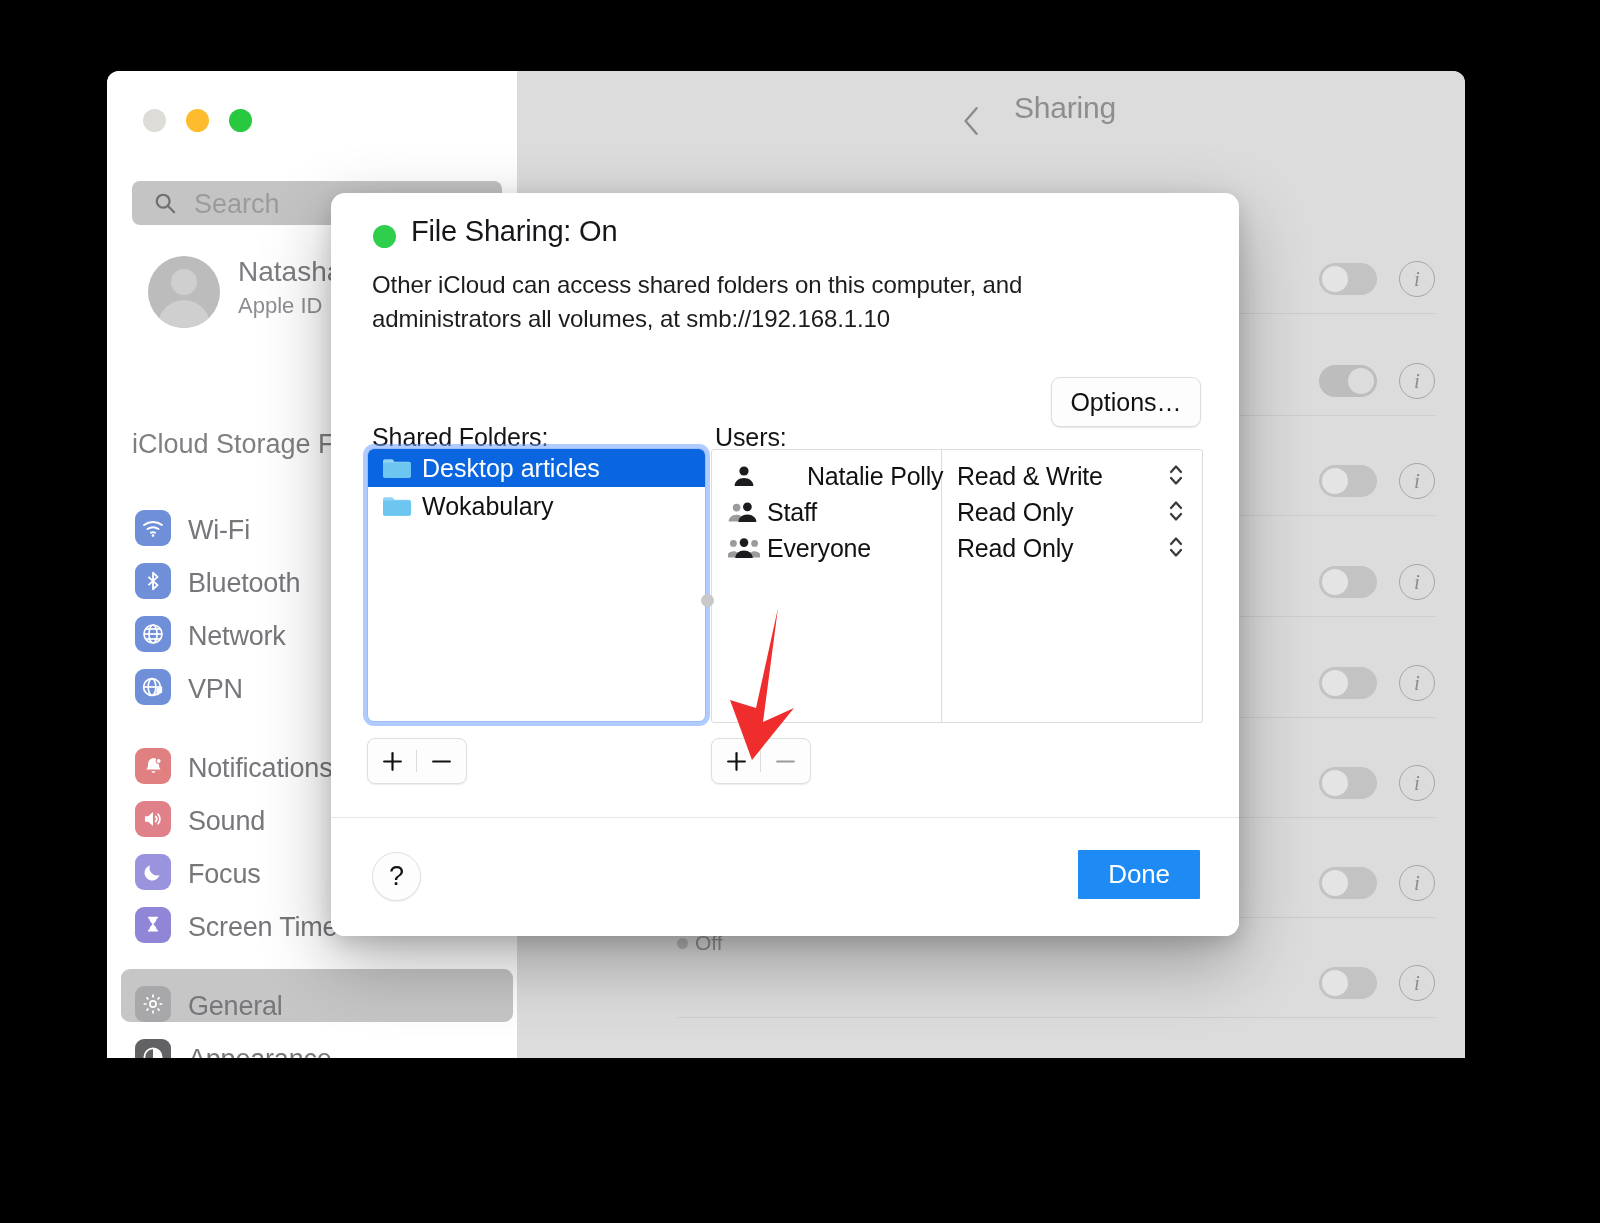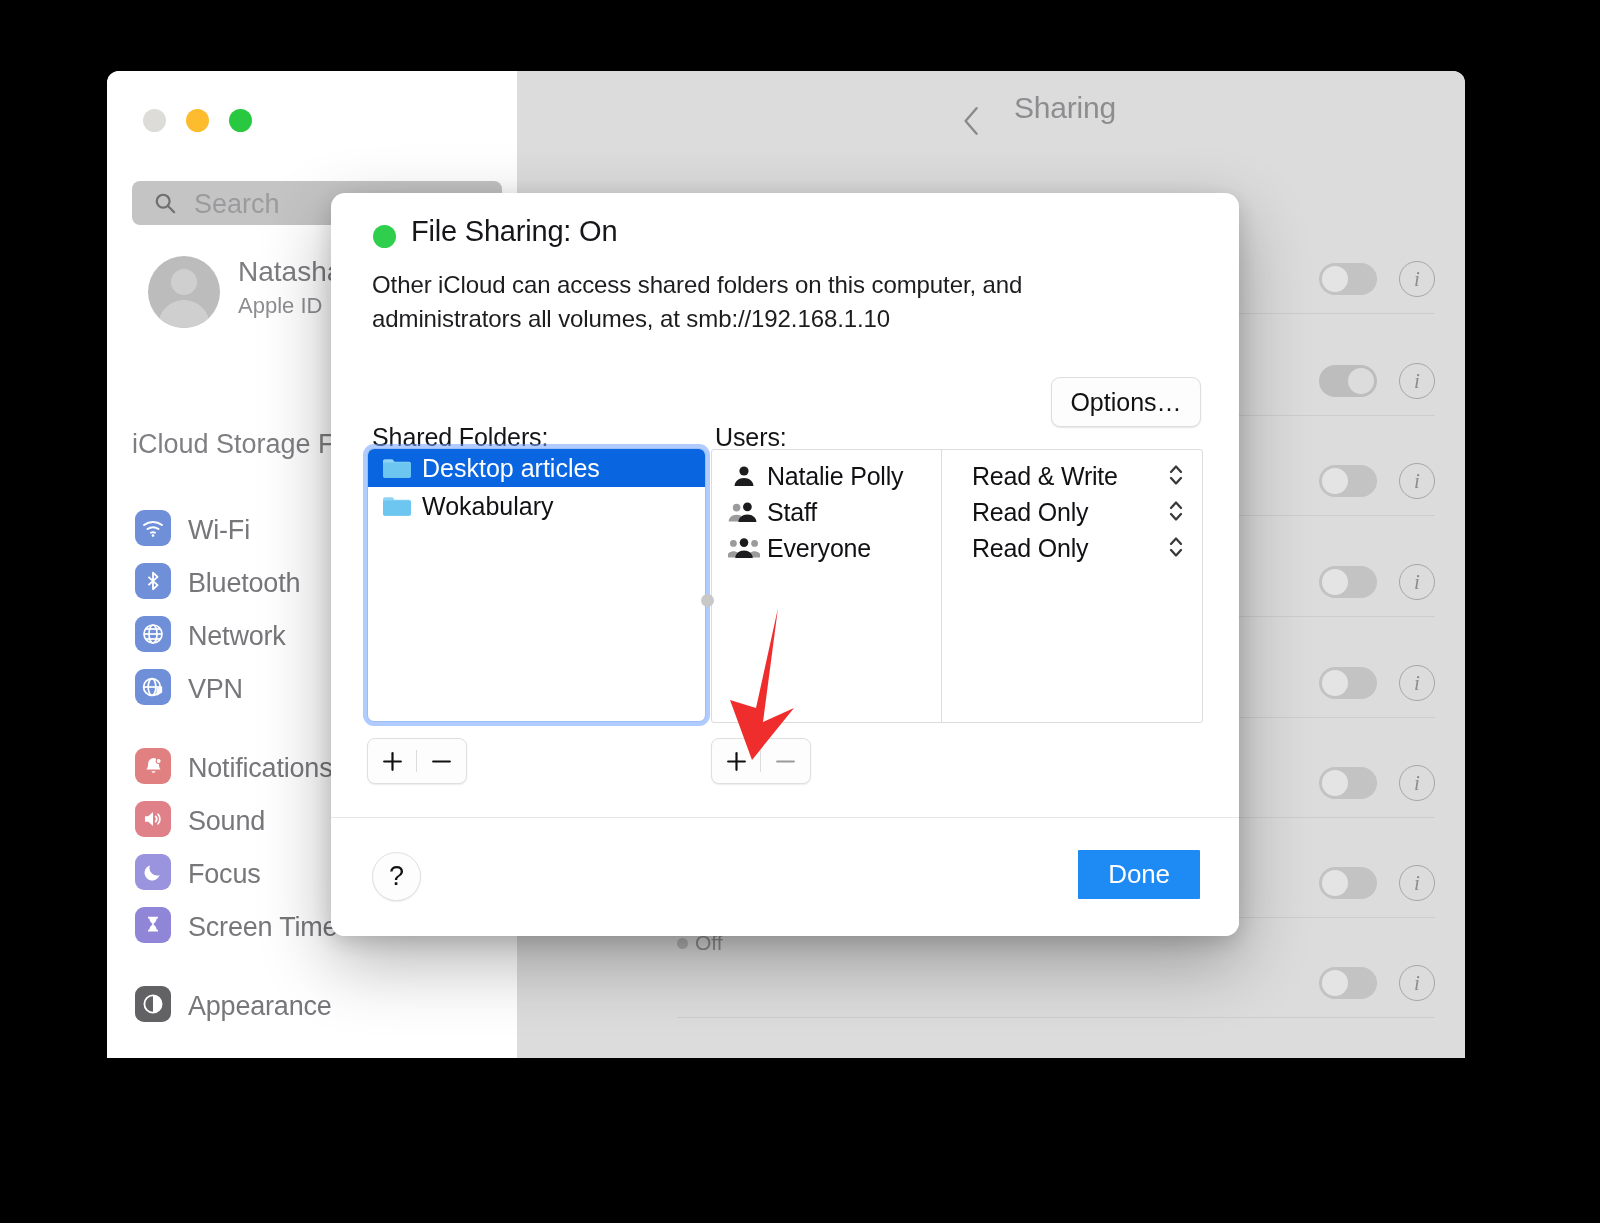--- a/index.html
+++ b/index.html
@@ -132,21 +132,21 @@
 
   .users-box{
     position:absolute;left:380px;top:256px;width:490px;height:272px;
     background:#fff;border:1px solid #dcdcdc;border-radius:3px;overflow:hidden;
   }
   .users-split{position:absolute;left:229px;top:0;width:1px;height:272px;background:#dcdcdc;}
   .urow{position:absolute;left:0;width:229px;height:36px;display:flex;align-items:center;padding-left:16px;}
   .uname{font-size:25px;color:#111114;letter-spacing:-.2px;}
   .uicon{width:32px;height:24px;margin-right:7px;flex:none;}
   .prow{position:absolute;left:230px;width:260px;height:36px;display:flex;align-items:center;}
-  .pname{font-size:25px;color:#111114;margin-left:30px;letter-spacing:-.2px;}
+  .pname{font-size:25px;color:#111114;margin-left:15px;letter-spacing:-.2px;}
   .stepper{position:absolute;right:16px;top:3px;width:20px;height:28px;color:#3a3a3c;}
 
   .grip{
     position:absolute;left:370px;top:401px;width:13px;height:13px;border-radius:50%;
     background:#c8c8c8;
   }
 
   .segctl{
     position:absolute;height:44px;background:#fdfdfd;border:1px solid #dfdfdf;
     border-radius:8px;box-shadow:0 1px 1.5px rgba(0,0,0,.08);
@@ -287,20 +287,29 @@
           </div>
           <div class="side-item">
             <span class="ico" style="background:#8f86d8">
               <svg viewBox="0 0 24 24" width="22" height="22" fill="#fff">
                 <path d="M6.6 3h10.8v1.8H16c0 3-2.3 4.8-3.2 5.6v1.2c.9.8 3.2 2.6 3.2 5.6h1.4V19H6.6v-1.8H8c0-3 2.3-4.8 3.2-5.6v-1.2C10.3 9.6 8 7.8 8 4.8H6.6Z"></path>
               </svg>
             </span>
             <span class="lbl">Screen Time</span>
           </div>
           <div class="gap"></div>
+          <div class="side-item sel">
+            <span class="ico" style="background:#a8a8aa">
+              <svg viewBox="0 0 24 24" width="24" height="24" fill="none" stroke="#fff" stroke-width="1.7">
+                <circle cx="12" cy="12" r="3.1"></circle>
+                <path d="M12 2.6v3M12 18.4v3M2.6 12h3M18.4 12h3M5.4 5.4l2.1 2.1M16.5 16.5l2.1 2.1M18.6 5.4l-2.1 2.1M7.5 16.5l-2.1 2.1"></path>
+              </svg>
+            </span>
+            <span class="lbl">General</span>
+          </div>
           <div class="side-item">
             <span class="ico" style="background:#626265">
               <svg viewBox="0 0 24 24" width="24" height="24">
                 <circle cx="12" cy="12" r="8.6" fill="none" stroke="#fff" stroke-width="1.8"></circle>
                 <path d="M12 3.4a8.6 8.6 0 0 1 0 17.2Z" fill="#fff"></path>
               </svg>
             </span>
             <span class="lbl">Appearance</span>
           </div>
         </div>
@@ -404,21 +413,21 @@
                   <path d="M2 8.2c0-1 .9-1.8 2-1.8h24c1.1 0 2 .8 2 1.8v11.6c0 1.1-.9 2-2 2H4c-1.1 0-2-.9-2-2Z" fill="#6cc6f0"></path>
                 </svg></span>
               <span>Wokabulary</span>
             </div>
           </div>
       </div>
 
       <div class="users-box">
         <div class="users-split"></div>
         <div id="userRows">
-            <div class="urow" style="top: 8px;">
+            <div class="urow" style="top: 8px; gap: 40px;">
               <span class="uicon"><svg viewBox="0 0 32 24" width="32" height="24" fill="#1c1c1e">
                   <circle cx="16" cy="7" r="4.6"></circle>
                   <path d="M6.6 22c0-4.6 4.2-8 9.4-8s9.4 3.4 9.4 8Z"></path>
                 </svg></span>
               <span class="uname">Natalie Polly</span>
             </div>
             <div class="prow" style="top: 8px;">
               <span class="pname">Read &amp; Write</span>
               <span class="stepper"><svg viewBox="0 0 20 28" width="20" height="28" fill="none" stroke="currentColor" stroke-width="2.3" stroke-linecap="round" stroke-linejoin="round">
                   <polyline points="5,11 10,5.5 15,11"></polyline>

